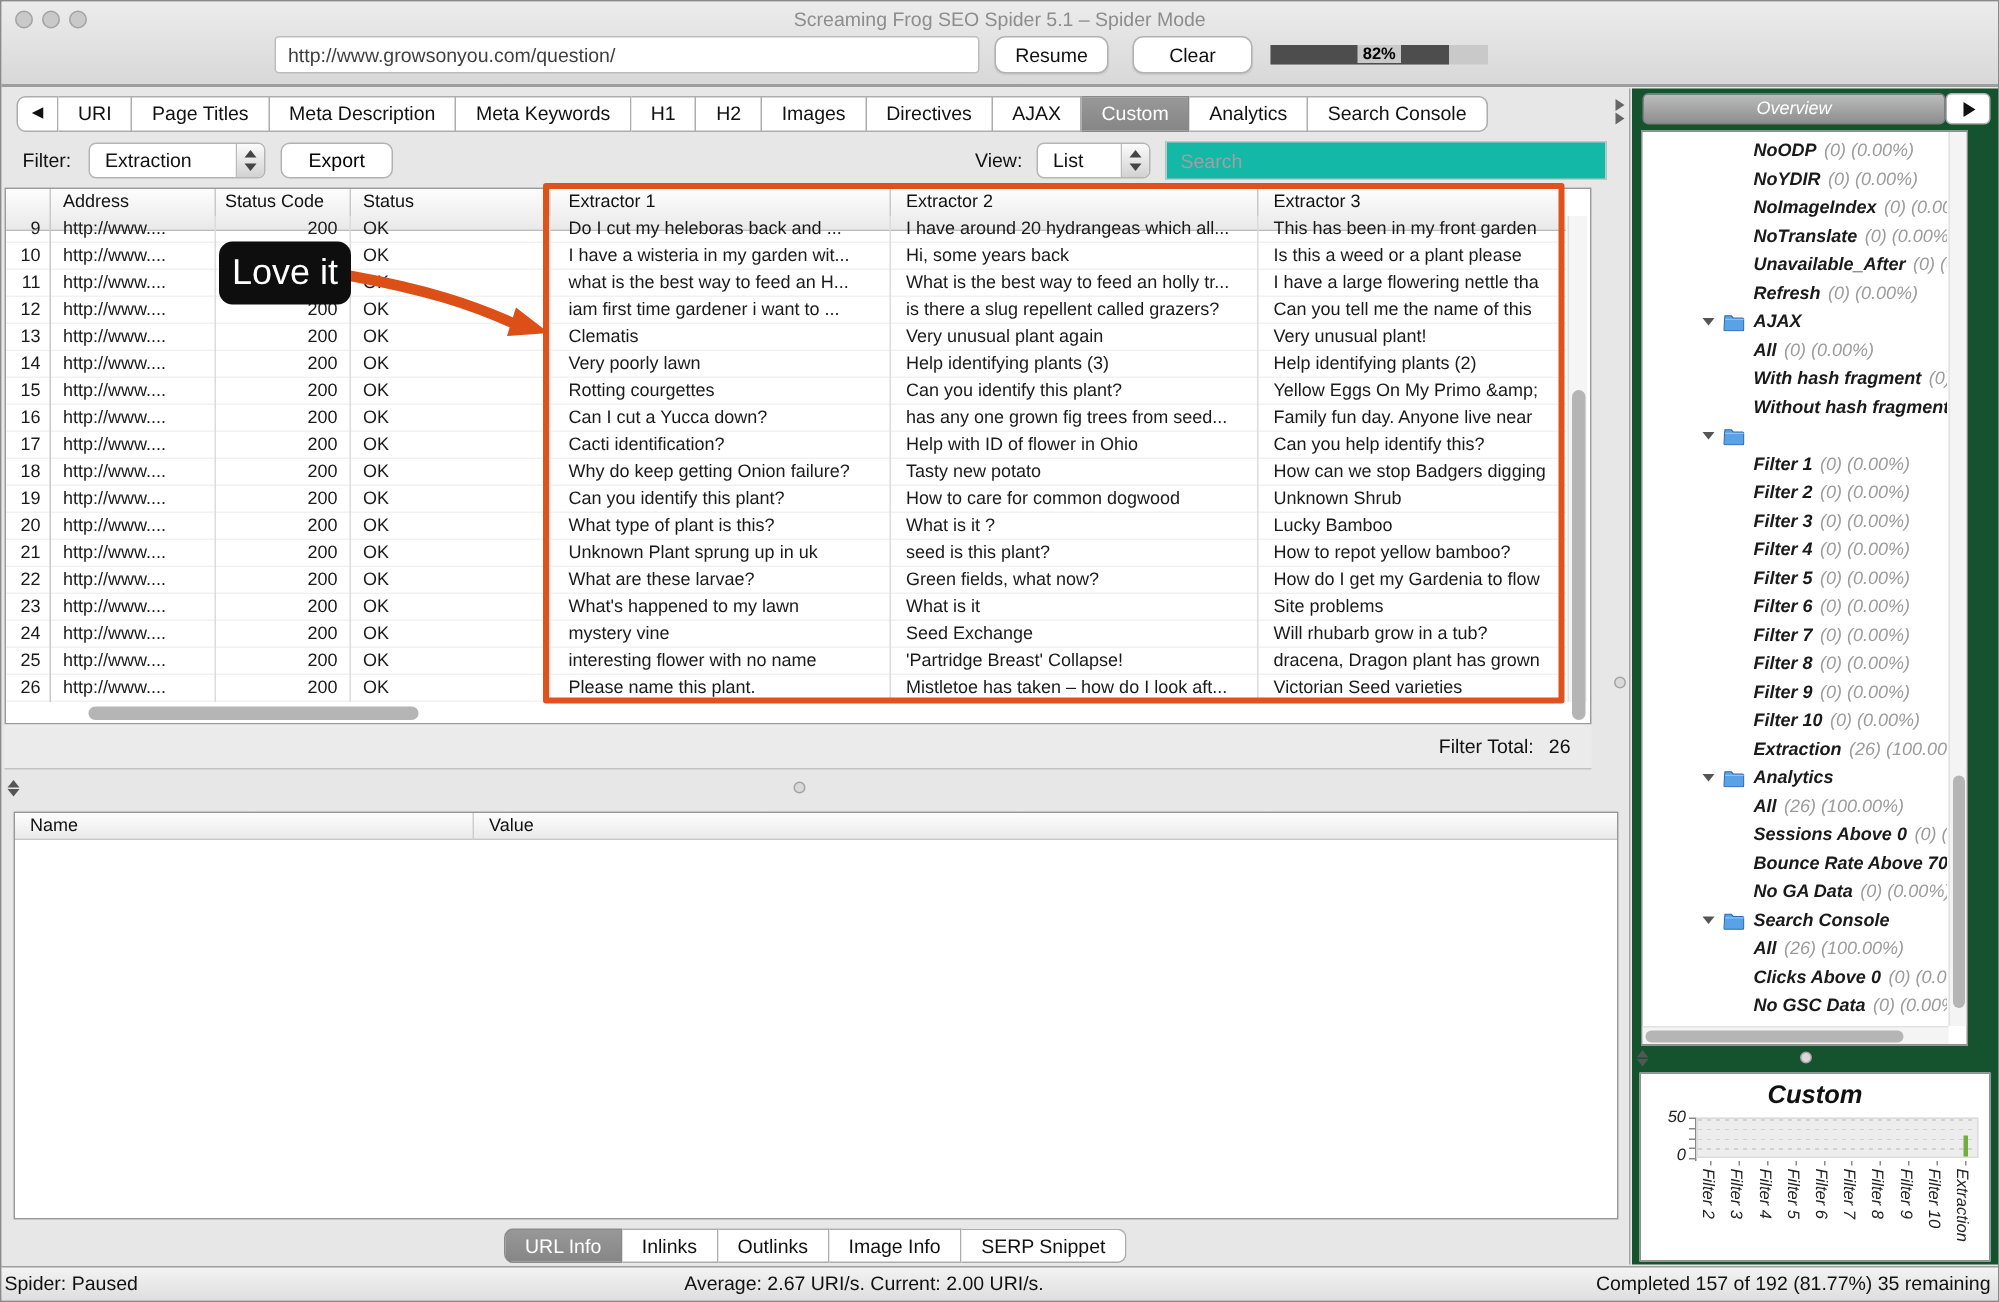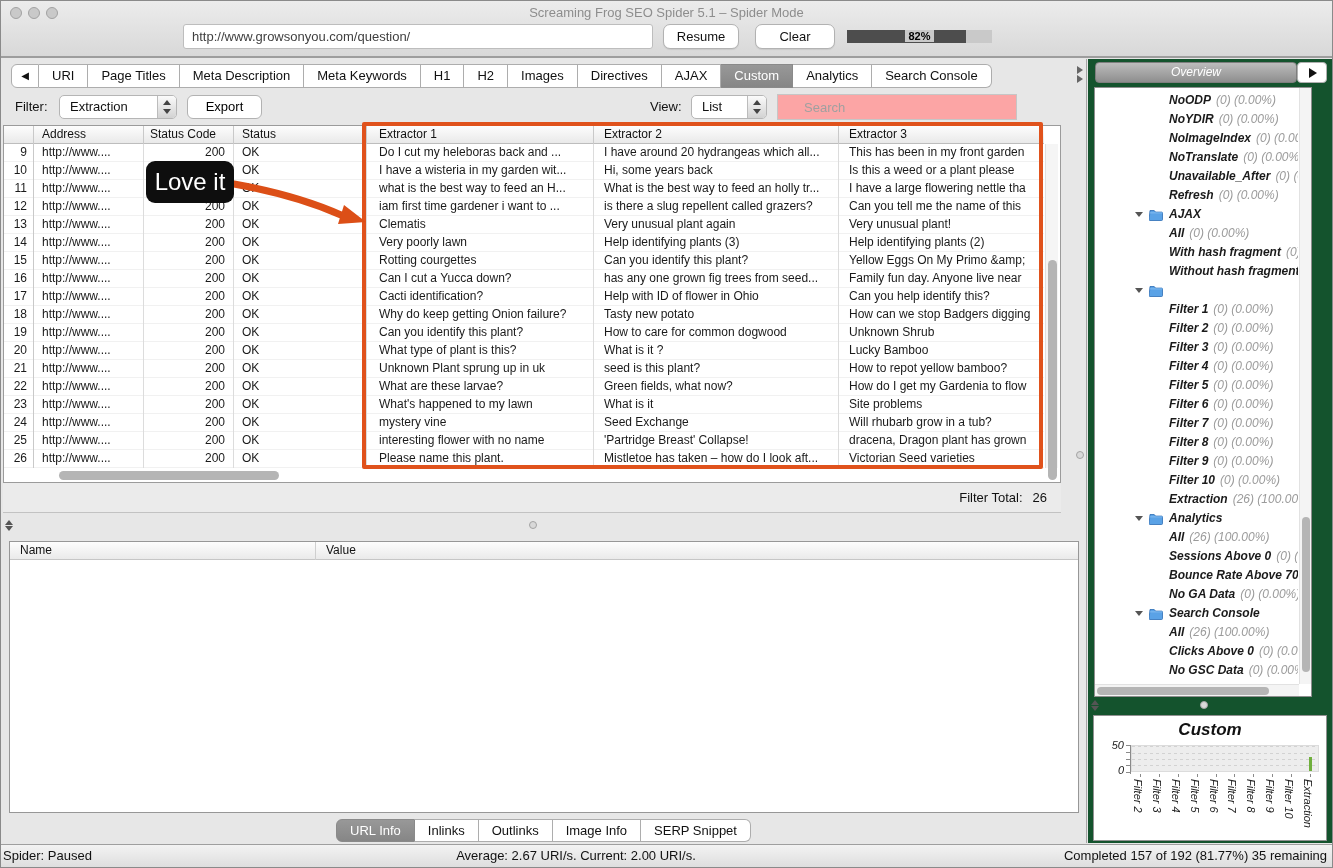--- a/index.html
+++ b/index.html
@@ -38,25 +38,25 @@
   #lbl-filter{left:14px;}
   #lbl-view{left:649px;}
   .sel{position:absolute;top:36px;height:24px;background:#fff;border:1px solid #b5b5b5;border-radius:5px;font-size:13px;color:#111;}
   .sel .txt{display:block;line-height:22px;padding:0 26px 0 10px;}
   .sel .step{position:absolute;right:0;top:0;bottom:0;width:19px;background:linear-gradient(#fbfbfb,#d2d2d2);border-left:1px solid #bcbcbc;border-radius:0 4px 4px 0;}
   .sel .step .up{position:absolute;left:5px;top:4px;width:0;height:0;border-left:4px solid transparent;border-right:4px solid transparent;border-bottom:5px solid #444;}
   .sel .step .dn{position:absolute;left:5px;bottom:4px;width:0;height:0;border-left:4px solid transparent;border-right:4px solid transparent;border-top:5px solid #444;}
   #sel-filter{left:58px;width:118px;}
   #sel-view{left:690px;width:76px;}
   #btn-export{position:absolute;left:186px;top:36px;width:75px;height:24px;background:#fff;border:1px solid #b2b2b2;border-radius:6px;font-size:13px;text-align:center;line-height:22px;}
-  .search{position:absolute;left:776px;top:35px;width:240px;height:26px;border:1px solid #c6c6c6;background:#fca5a5;font-family:"Liberation Sans",sans-serif;font-size:13px;padding:0 26px;color:#333;}
+  .search{position:absolute;left:776px;top:35px;width:294px;height:26px;border:1px solid #c6c6c6;background:#14b8a6;font-family:"Liberation Sans",sans-serif;font-size:13px;padding:0 9px;color:#333;}
   .search::placeholder{color:#a0a0a0;}
   
   .twrap{position:absolute;left:2px;top:66px;width:1058px;height:358px;background:#fff;border:1px solid #9b9b9b;}
-  .thead{position:absolute;left:0;top:0;height:18px;width:1040px;background:linear-gradient(#fdfdfd,#e9e9e9);border-bottom:1px solid #bdbdbd;}
+  .thead{position:absolute;left:0;top:0;height:28px;width:1040px;background:linear-gradient(#fdfdfd,#e9e9e9);border-bottom:1px solid #bdbdbd;}
   .th,.td{position:absolute;top:0;height:18px;font-size:12px;line-height:17px;color:#111;overflow:hidden;white-space:nowrap;padding-left:8px;border-right:1px solid #c9c9c9;}
   .td{border-right:1px solid #dcdcdc;color:#1a1a1a;}
   .gbody{position:absolute;left:0;top:18px;width:1040px;}
   .grow{position:relative;height:18px;border-bottom:1px solid #f1f1f1;}
   .c0{left:0;width:30px;text-align:right;padding:0 6px 0 0;border-right:1px solid #c9c9c9;}
   .c1{left:30px;width:110px;}
   .c2{left:140px;width:90px;}
   .td.c2{text-align:right;padding-right:8px;}
   .c3{left:230px;width:133px;}
   .c4{left:363px;width:227px;padding-left:12px;}

